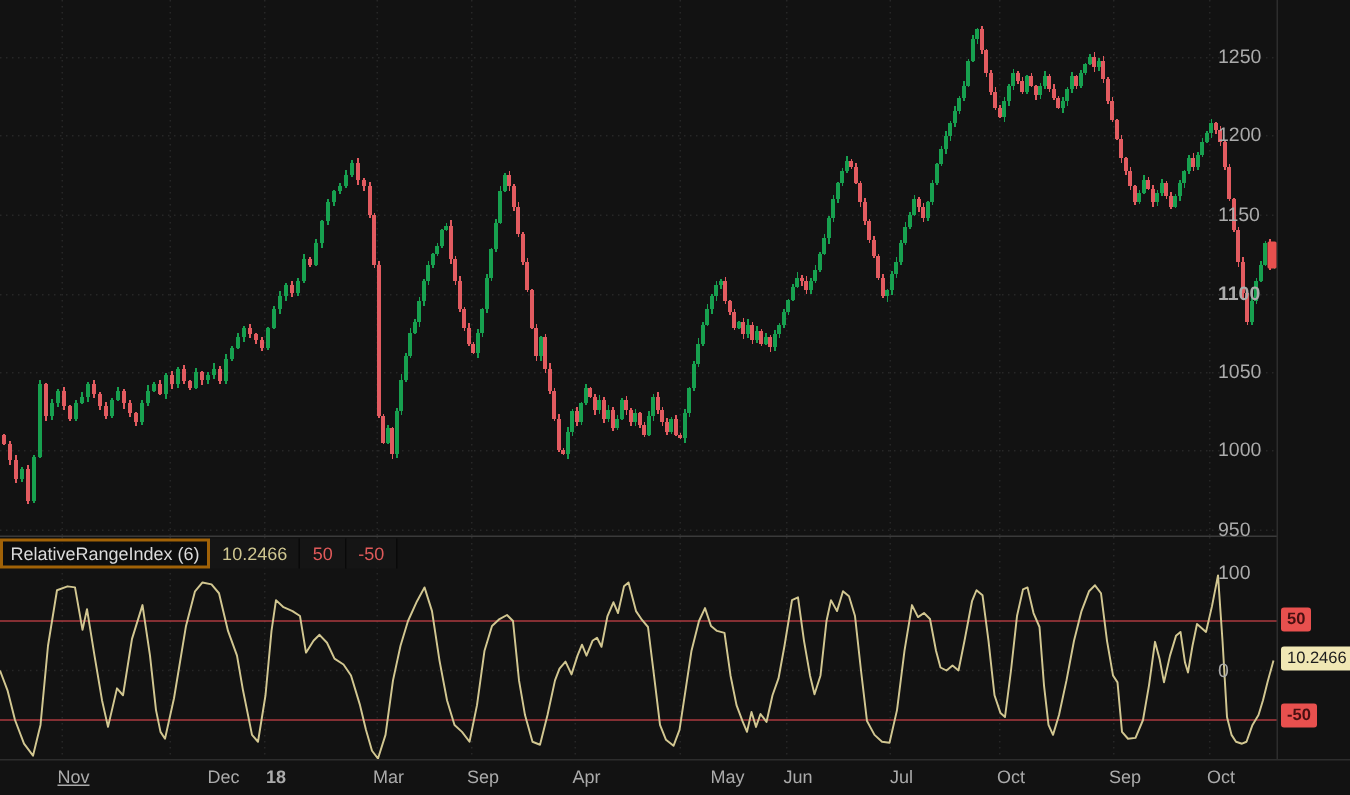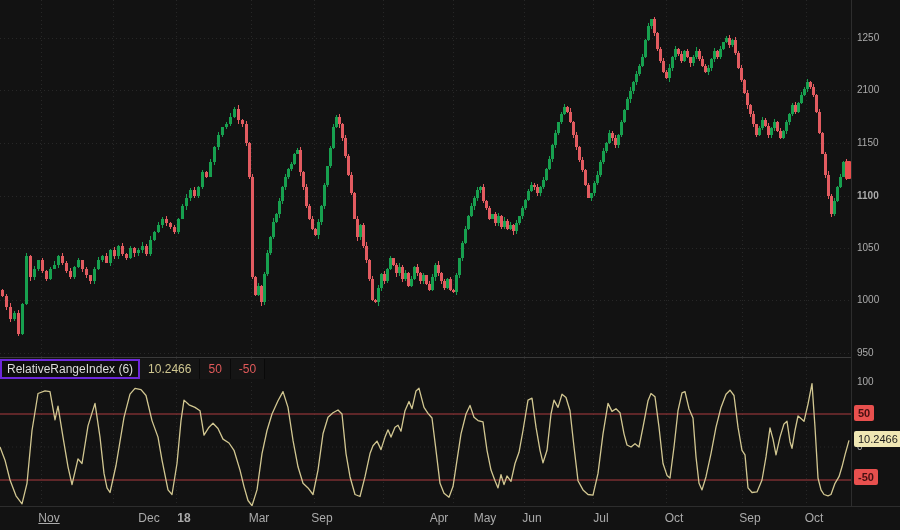--- a/index.html
+++ b/index.html
@@ -2,29 +2,29 @@
 <html><head>
 <meta charset="utf-8">
 <style>
   html,body{margin:0;padding:0;background:#000;}
   #app{position:relative;width:900px;height:530px;background:#121212;overflow:hidden;
        font-family:"Liberation Sans",sans-serif;color:#a8a8a8;}
   svg{position:absolute;left:0;display:block;}
   .vsep{position:absolute;top:0;left:851px;width:1px;height:506px;background:#2d2d2d;}
   .pane-sep{position:absolute;left:0;top:357px;width:852px;height:1px;background:#3a3a3a;}
   .axis-sep{position:absolute;left:0;top:506px;width:900px;height:1px;background:#2d2d2d;}
-  .pricelabel,.osclabel{position:absolute;left:857px;font-size:10px;color:#ababab;line-height:14px;}
+  .pricelabel,.osclabel{position:absolute;left:812px;font-size:13px;color:#ababab;line-height:14px;}
   .timelabel{position:absolute;top:511px;font-size:12px;color:#ababab;transform:translateX(-50%);}
   .badge{position:absolute;left:854px;font-size:11px;font-weight:bold;border-radius:2px;
          padding:2px 4px;line-height:12px;}
   .badge.red{background:#e8504e;color:#471011;}
   .badge.val{background:#f0e7b4;color:#1c1c1c;font-weight:normal;}
   #last-price{position:absolute;left:845px;width:6px;height:18px;background:#e8504e;border-radius:1px;}
   #legend{position:absolute;left:0;top:359px;height:20px;display:flex;align-items:stretch;z-index:5;}
-  #legend .titlebox{border:2px solid #6d28d9;background:rgba(10,10,10,.55);color:#dcdcdc;
+  #legend .titlebox{border:2px solid #a16207;background:rgba(10,10,10,.55);color:#dcdcdc;
          font-size:12px;padding:1px 5px;display:flex;align-items:center;}
   #legend .cell{display:flex;align-items:center;font-size:12px;padding:0 8px;
          background:rgba(22,22,22,.85);border-right:1px solid #090909;}
   #legend .cell.khaki{color:#cfc690;}
   #legend .cell.red{color:#e05a5a;}
 </style>
 </head>
 <body>
 
 <div id="app">
@@ -593,39 +593,39 @@
       <line x1="0" y1="122" x2="852" y2="122" stroke="#ab3a3f" stroke-width="1"></line>
       <polyline points="0,89.0 5,102.2 10,122.0 16,137.8 22,145.8 27,125.3 32,72.5 38,35.5 45,32.9 50,33.6 55,61.9 58,48.1 63,79.1 68,108.8 72,126.6 78,100.9 82,105.5 88,67.9 95,45.4 100,79.1 104,115.4 107,129.9 110,134.5 116,107.5 124,59.3 130,36.2 135,30.3 141,31.6 146,37.5 152,62.6 158,79.1 162,102.2 168,131.9 172,136.5 177,105.5 181,62.6 184,42.1 189,46.8 195,49.4 200,52.7 204,77.1 209,69.2 213,65.2 218,70.5 223,81.1 229,85.0 234,92.3 240,112.1 244,128.6 248,142.5 252,147.7 257,131.9 262,95.6 267,72.5 272,56.0 278,42.8 283,33.6 288,49.4 293,82.4 298,108.8 303,125.3 308,129.9 313,136.5 318,112.1 323,75.8 328,59.3 333,54.7 338,52.0 342,56.0 346,95.6 350,118.7 355,136.5 360,138.5 365,118.7 370,95.6 373,87.7 377,83.1 381,91.6 385,79.1 388,71.8 391,79.1 395,69.2 398,67.2 401,73.2 405,52.7 409,43.5 412,50.7 416,32.9 419,30.3 424,49.4 428,55.3 432,60.0 436,92.3 440,125.3 444,135.2 449,139.2 453,128.6 457,102.2 461,75.8 466,56.0 470,47.4 474,59.3 478,62.6 483,63.9 487,92.3 491,112.1 495,122.7 498,129.9 501,116.7 504,126.6 507,118.0 511,123.3 515,105.5 519,94.3 523,72.5 528,42.1 532,40.2 536,69.2 540,92.3 543,104.8 547,92.3 551,56.0 554,42.1 558,49.4 562,36.2 566,39.5 570,52.7 574,89.0 578,122.7 583,131.9 588,136.5 593,137.2 598,115.4 603,75.8 608,45.4 612,53.4 616,50.7 620,54.7 624,75.8 627,87.0 631,89.0 635,85.7 639,89.0 643,69.2 648,42.8 651,35.5 655,38.8 659,69.2 663,105.5 667,117.4 670,120.0 674,89.0 678,52.7 682,34.9 685,33.6 689,50.7 693,60.0 696,98.9 699,125.3 702,131.9 706,118.7 711,95.6 716,69.2 721,49.4 726,36.2 730,32.2 734,37.5 738,69.2 742,92.3 745,96.9 748,129.9 752,134.5 757,133.9 762,122.0 766,98.9 770,69.9 773,81.1 776,96.9 780,79.1 784,65.9 787,63.3 790,83.7 792,90.3 795,72.5 798,58.0 801,60.6 804,63.3 808,46.1 812,25.6 815,69.2 818,120.0 821,131.9 824,136.5 828,137.8 831,136.5 835,125.3 839,118.7 842,108.8 845,96.9 849,82.3" fill="none" stroke="#d2c791" stroke-width="1.3" stroke-linejoin="round"></polyline>
     </svg>
 
   <div class="pane-sep"></div>
   <div class="vsep"></div>
   <div class="axis-sep"></div>
 
   <div id="right-axis">
       <div class="pricelabel" style="top: 31px;">1250</div>
-      <div class="pricelabel" style="top: 83px;">2100</div>
+      <div class="pricelabel" style="top: 83px;">1200</div>
       <div class="pricelabel" style="top: 136px;">1150</div>
       <div class="pricelabel" style="top: 189px; font-weight: bold;">1100</div>
       <div class="pricelabel" style="top: 241px;">1050</div>
       <div class="pricelabel" style="top: 293px;">1000</div>
       <div class="pricelabel" style="top: 346px;">950</div>
       <div class="osclabel" style="top: 375px;">100</div>
       <div class="osclabel" style="top: 440px;">0</div>
       <div class="badge red" style="top: 405px;">50</div>
       <div class="badge val" style="top: 431px;">10.2466</div>
       <div class="badge red" style="top: 469px;">-50</div>
     </div>
   <div id="bottom-axis">
       <div class="timelabel" style="left: 49px; text-decoration: underline;">Nov</div>
       <div class="timelabel" style="left: 121px; margin-left: 28px;">Dec</div>
       <div class="timelabel" style="left: 184px; font-weight: bold;">18</div>
       <div class="timelabel" style="left: 259px;">Mar</div>
       <div class="timelabel" style="left: 322px;">Sep</div>
-      <div class="timelabel" style="left: 391px; margin-left: 48px;">Apr</div>
+      <div class="timelabel" style="left: 391px;">Apr</div>
       <div class="timelabel" style="left: 461px; padding-left: 48px;">May</div>
       <div class="timelabel" style="left: 532px;">Jun</div>
       <div class="timelabel" style="left: 601px;">Jul</div>
       <div class="timelabel" style="left: 674px;">Oct</div>
       <div class="timelabel" style="left: 750px;">Sep</div>
       <div class="timelabel" style="left: 814px;">Oct</div>
     </div>
 
   <div id="last-price" style="top: 161px;"></div>
 

